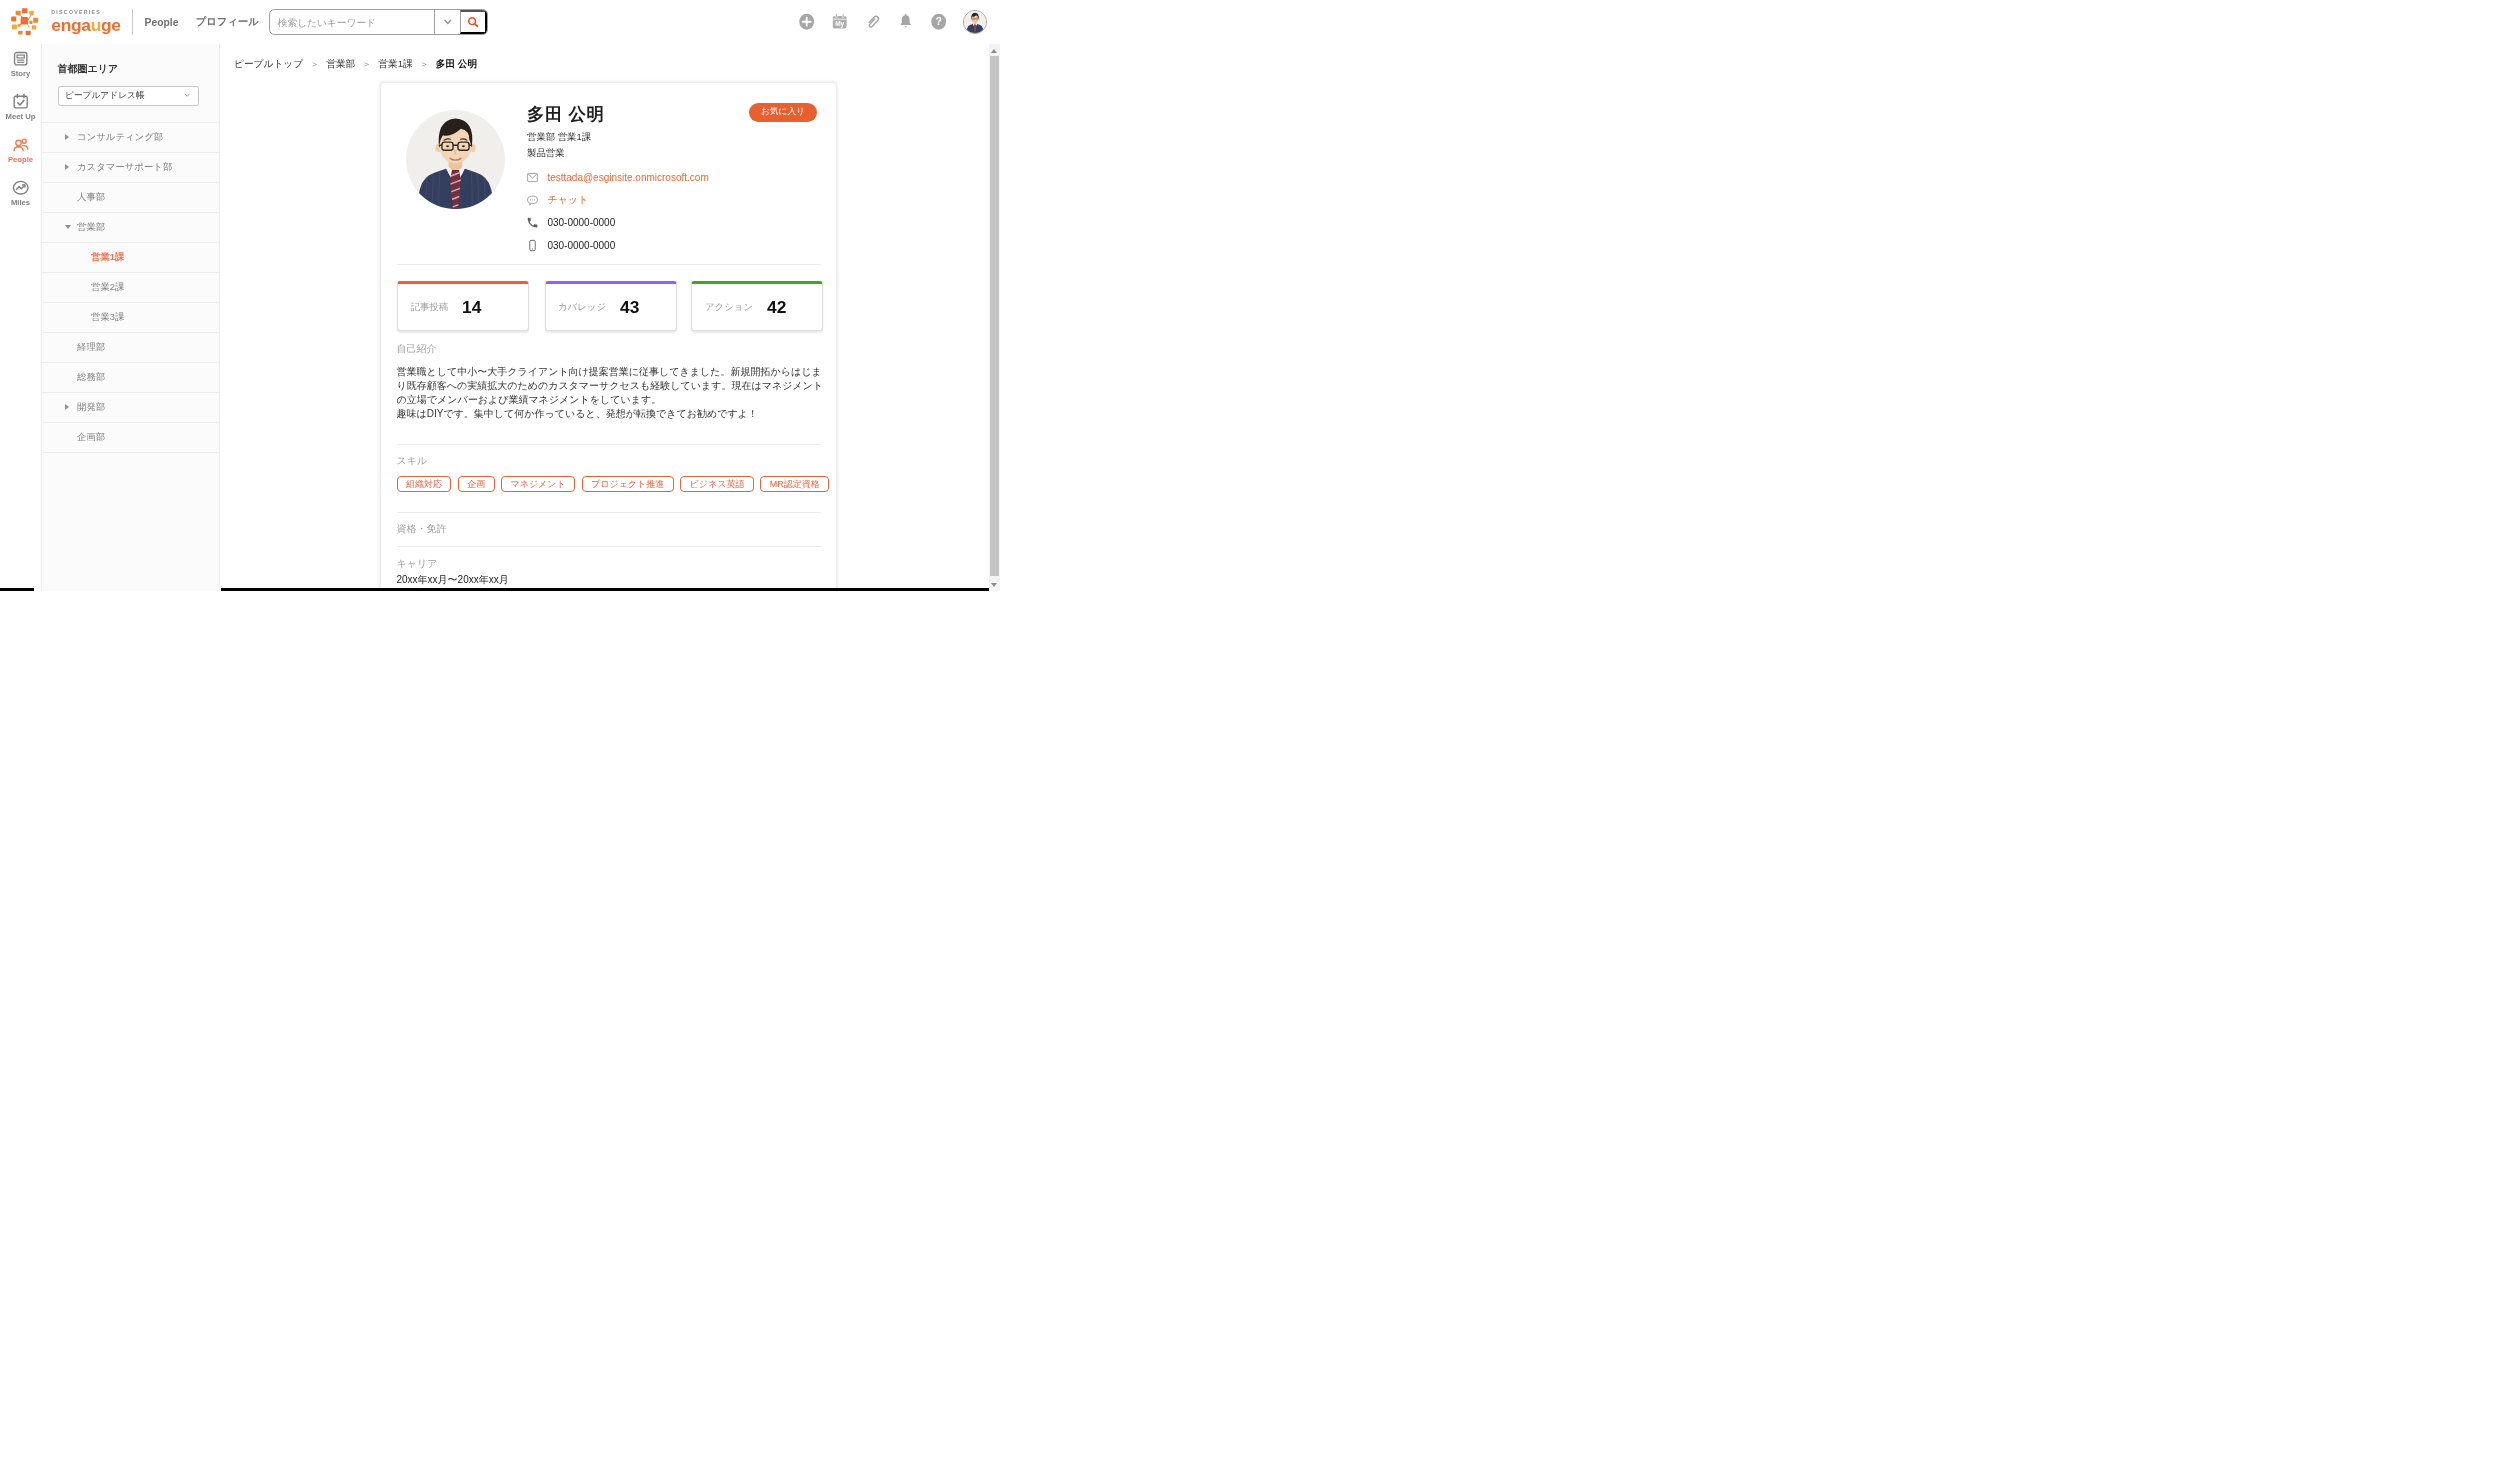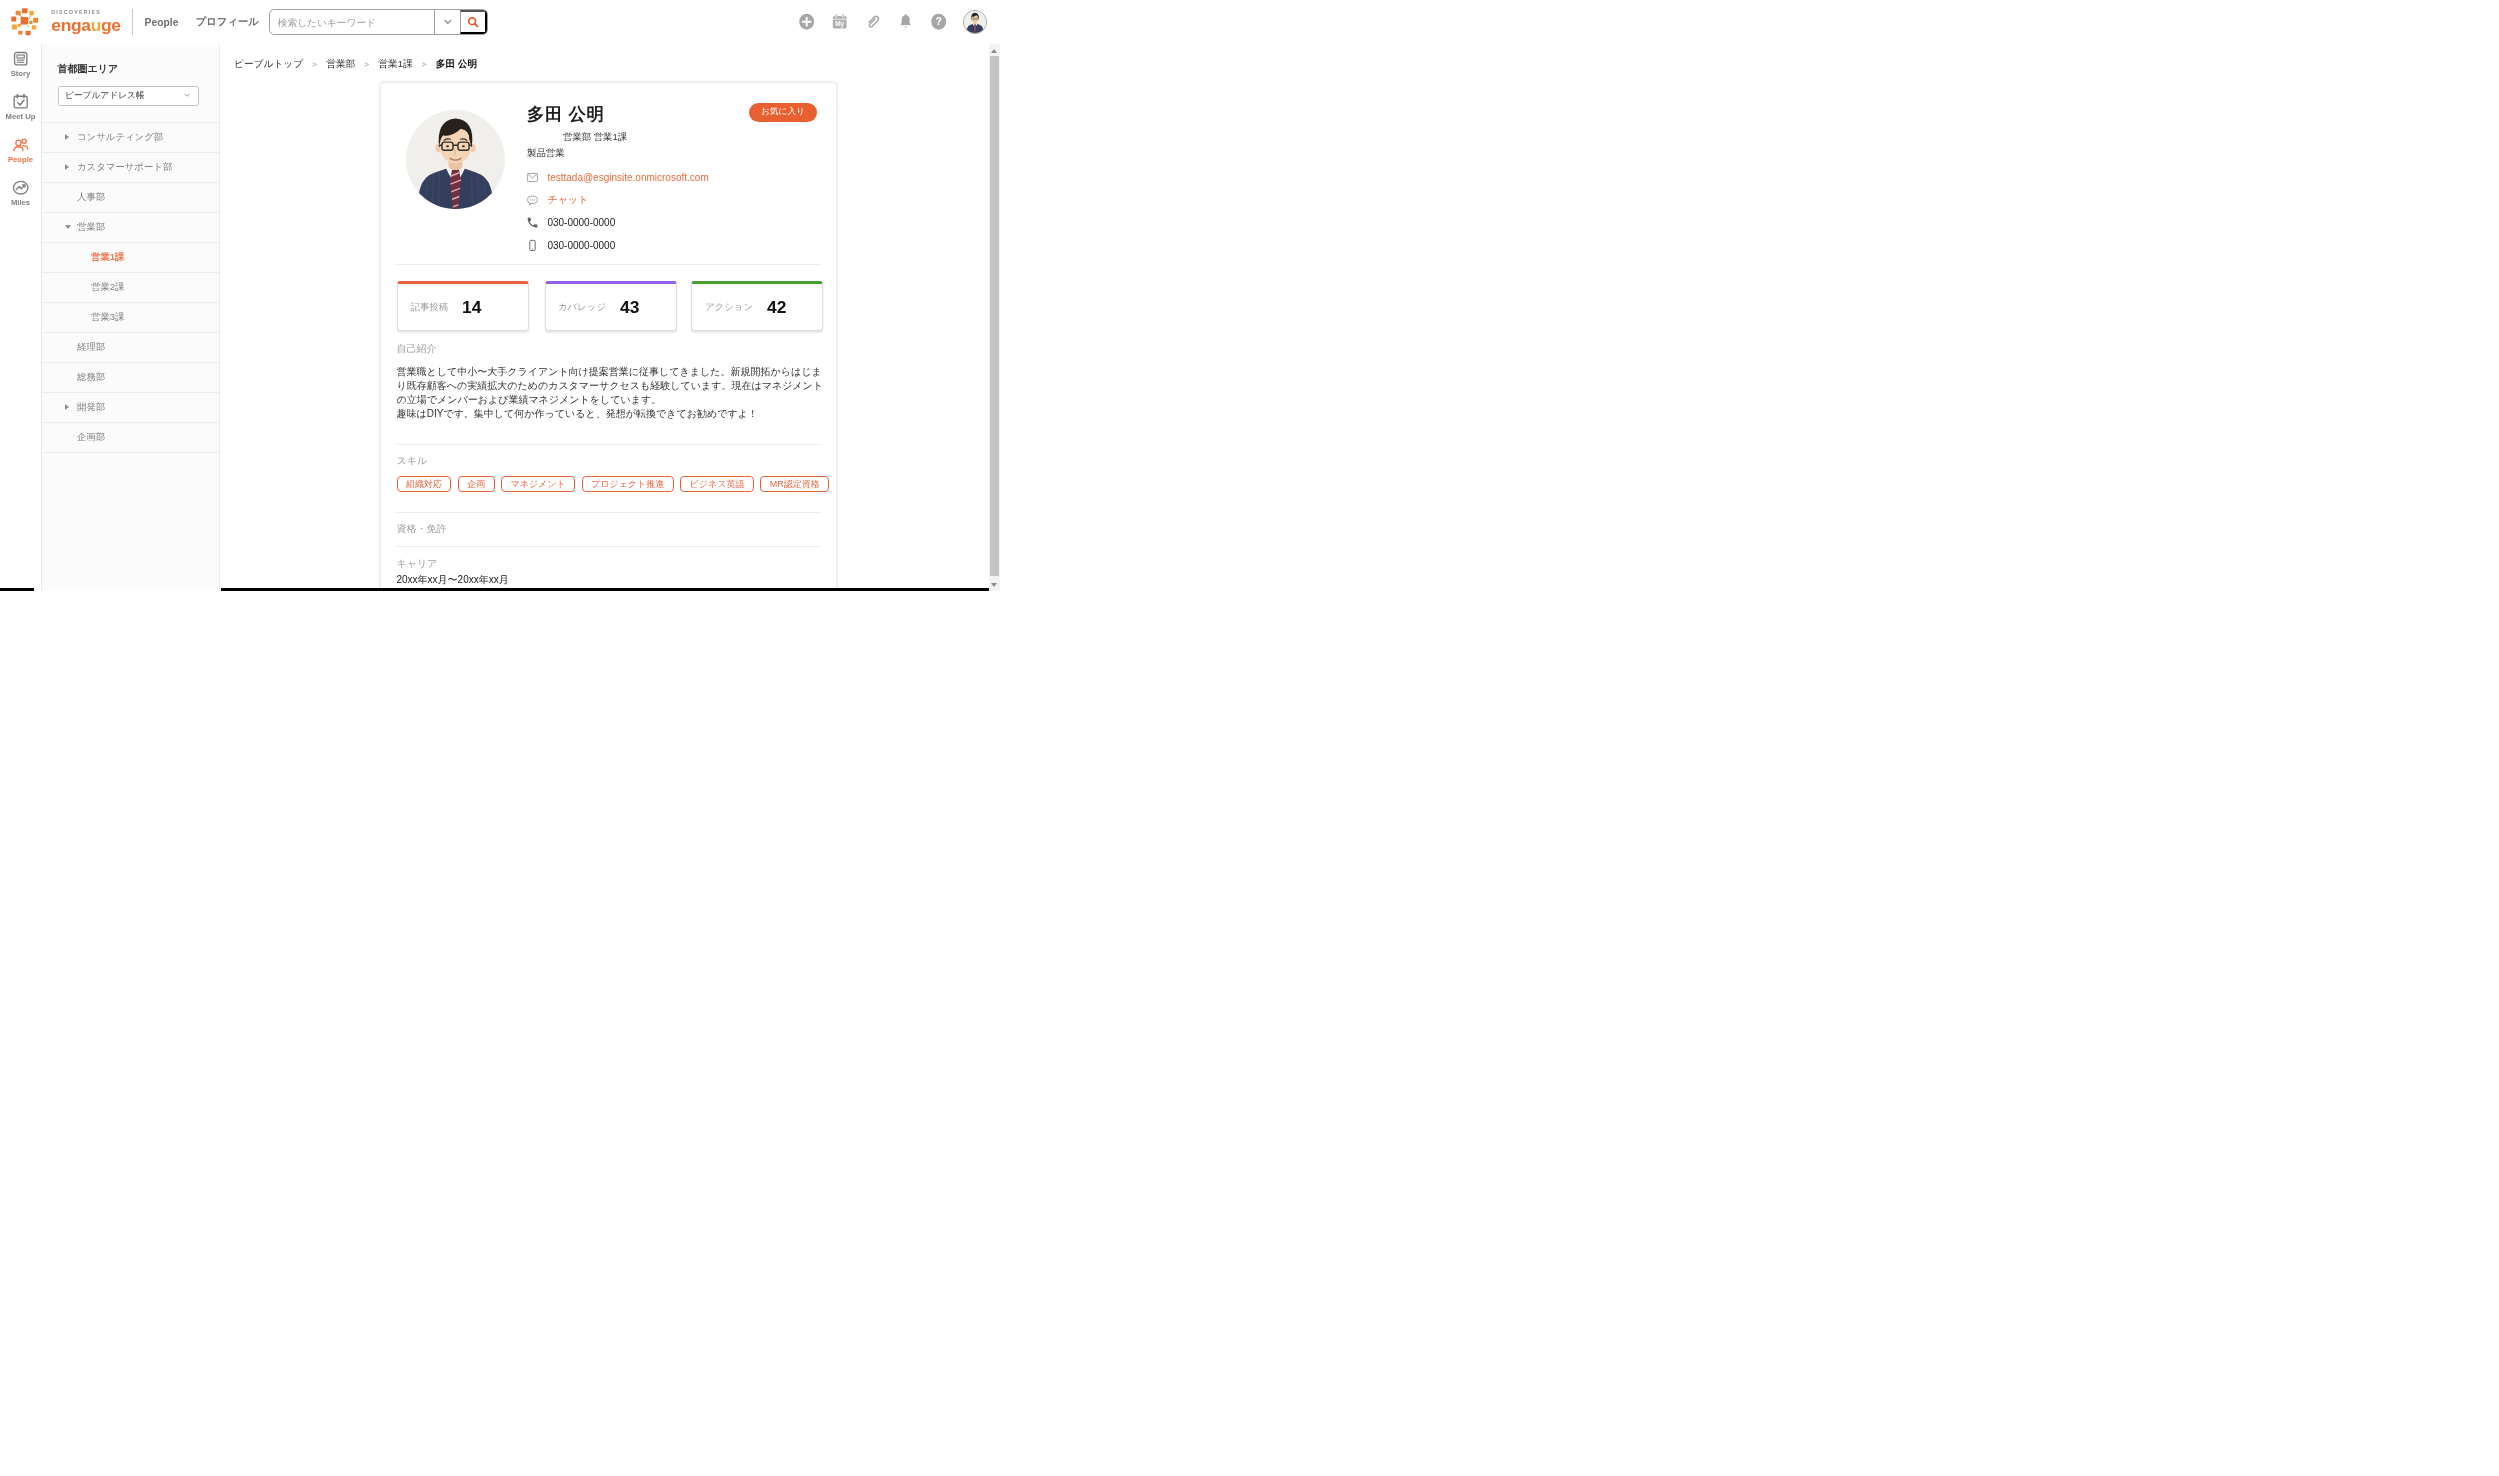--- a/index.html
+++ b/index.html
@@ -61,21 +61,21 @@
     font-size:9.7px; color:#333; z-index:2; }
   .breadcrumb .sep { color:#8a8a8a; font-size:9px; }
   .breadcrumb .bc-link { cursor:pointer; }
   .breadcrumb .current { font-weight:700; color:#111; }
 
   .card { position:absolute; left:380px; top:82px; width:457px; height:542px; background:#fff;
     border:0.6px solid #ededed; border-radius:3.9px; box-shadow:0 0.6px 3.9px rgba(0,0,0,0.13); z-index:2; }
   .photo { position:absolute; left:25px; top:26.5px; width:99px; height:99px; border-radius:50%; overflow:hidden; }
   .photo svg { width:100%; height:100%; display:block; }
   .p-name { position:absolute; left:146px; top:19.4px; font-size:17.4px; font-weight:600; color:#1e1e1e; letter-spacing:0.6px; }
-  .p-dept { position:absolute; left:146px; top:48px; font-size:9.4px; color:#2e2e2e;margin-left:36px; }
+  .p-dept { position:absolute; left:146px; top:48px; font-size:9.4px; color:#2e2e2e; }
   .p-role { position:absolute; left:146px; top:64px; font-size:9.4px; color:#2e2e2e; }
   .fav-btn { position:absolute; right:19.4px; top:20px; height:18.7px; padding:0 11.6px; background:#E8602F;
     border:none; border-radius:9.7px; color:#fff; font-size:8.7px; font-family:inherit;
     display:flex; align-items:center; cursor:pointer; }
   .contact { position:absolute; left:145px; top:88px; display:flex; flex-direction:column; gap:9.7px; }
   .c-row { display:flex; align-items:center; gap:8.4px; height:13px; font-size:10px; color:#222; }
   .c-row svg { width:13px; height:13px; flex:0 0 auto; }
   .c-link { color:#E86A3E; cursor:pointer; }
   .hr { position:absolute; left:15.5px; right:15.5px; height:0.6px; background:#ebebeb; }
   .hr1 { top:181px; } .hr2 { top:361px; } .hr3 { top:429px; } .hr4 { top:463px; }

